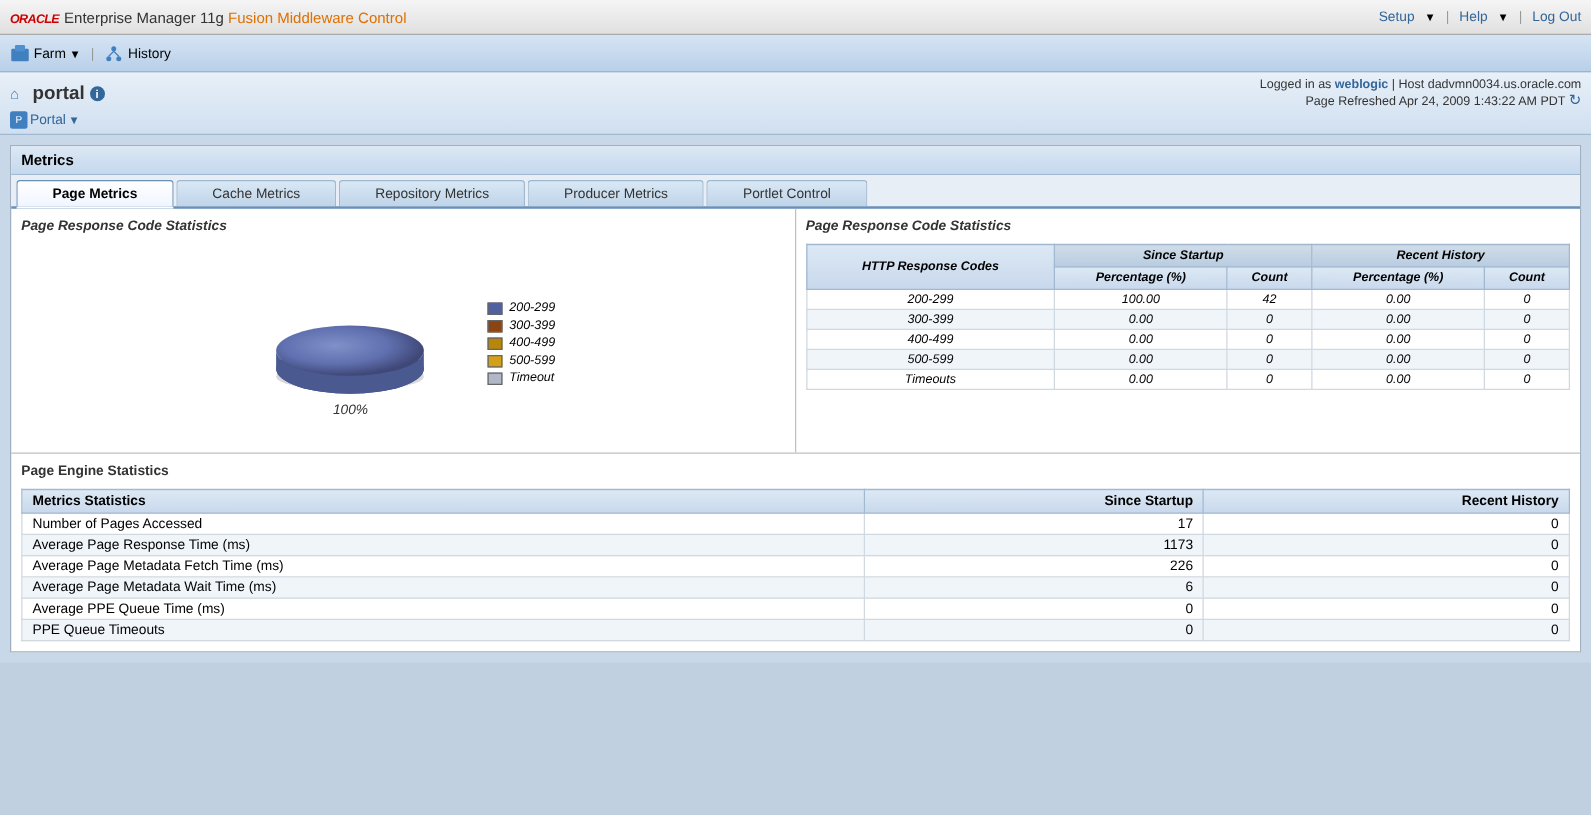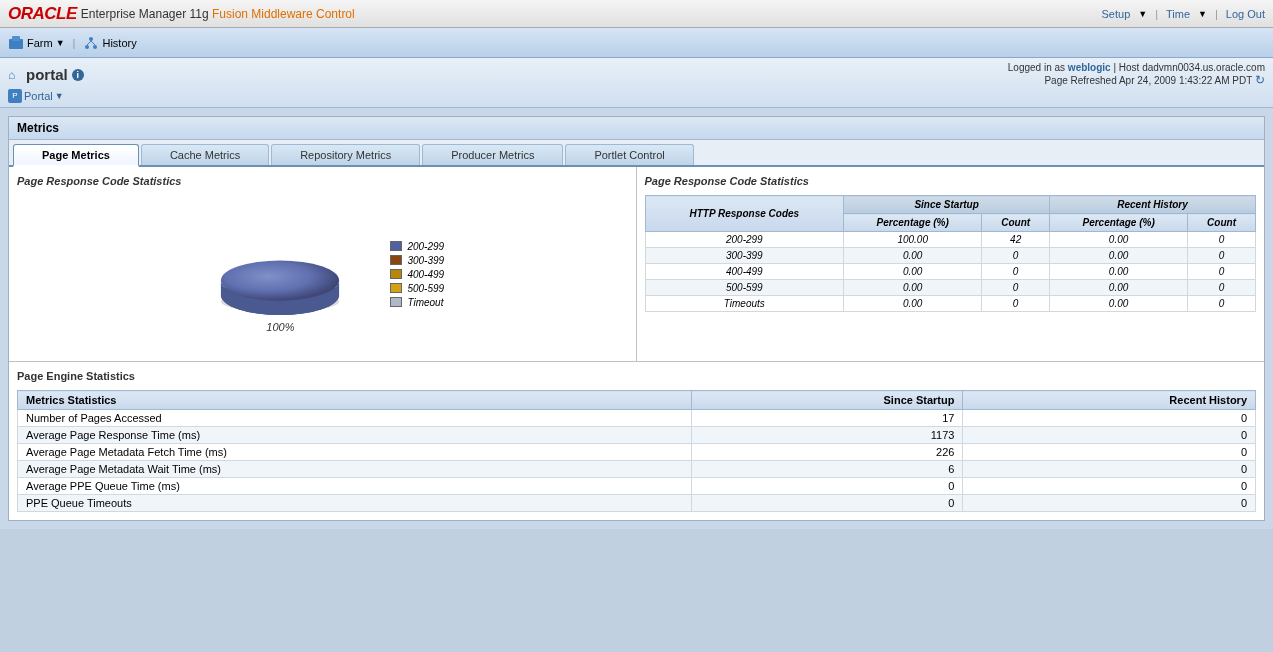--- a/index.html
+++ b/index.html
@@ -212,32 +212,32 @@
     }
 
     #main-wrapper { background: #c0d0e0; min-height: 560px; }
   </style>
 </head>
 <body>
 
 <div id="header">
   <div id="header-left">
     <span id="oracle-logo">
-      <span style="color:#cc0000;font-style:italic;font-weight:bold;font-size:17px;">ORACLE</span>
+      <span style="color:#cc0000;font-style:italic;font-weight:bold;font-size:10px;">ORACLE</span>
     </span>
     <span style="font-size:12px;color:#333;">
       <span>Enterprise Manager 11g</span>
       <span class="fusion" style="color:#e07000;">Fusion Middleware Control</span>
     </span>
   </div>
   <div id="header-right">
     <a>Setup</a>
     <span style="font-size:9px;">▼</span>
     <span class="header-sep">|</span>
-    <a>Time</a>
+    <a>Help</a>
     <span style="font-size:9px;">▼</span>
     <span class="header-sep">|</span>
     <a>Log Out</a>
   </div>
 </div>
 
 <div id="navbar">
   <div class="nav-item">
     <span class="nav-icon">
       <svg width="16" height="16" viewBox="0 0 16 16">

